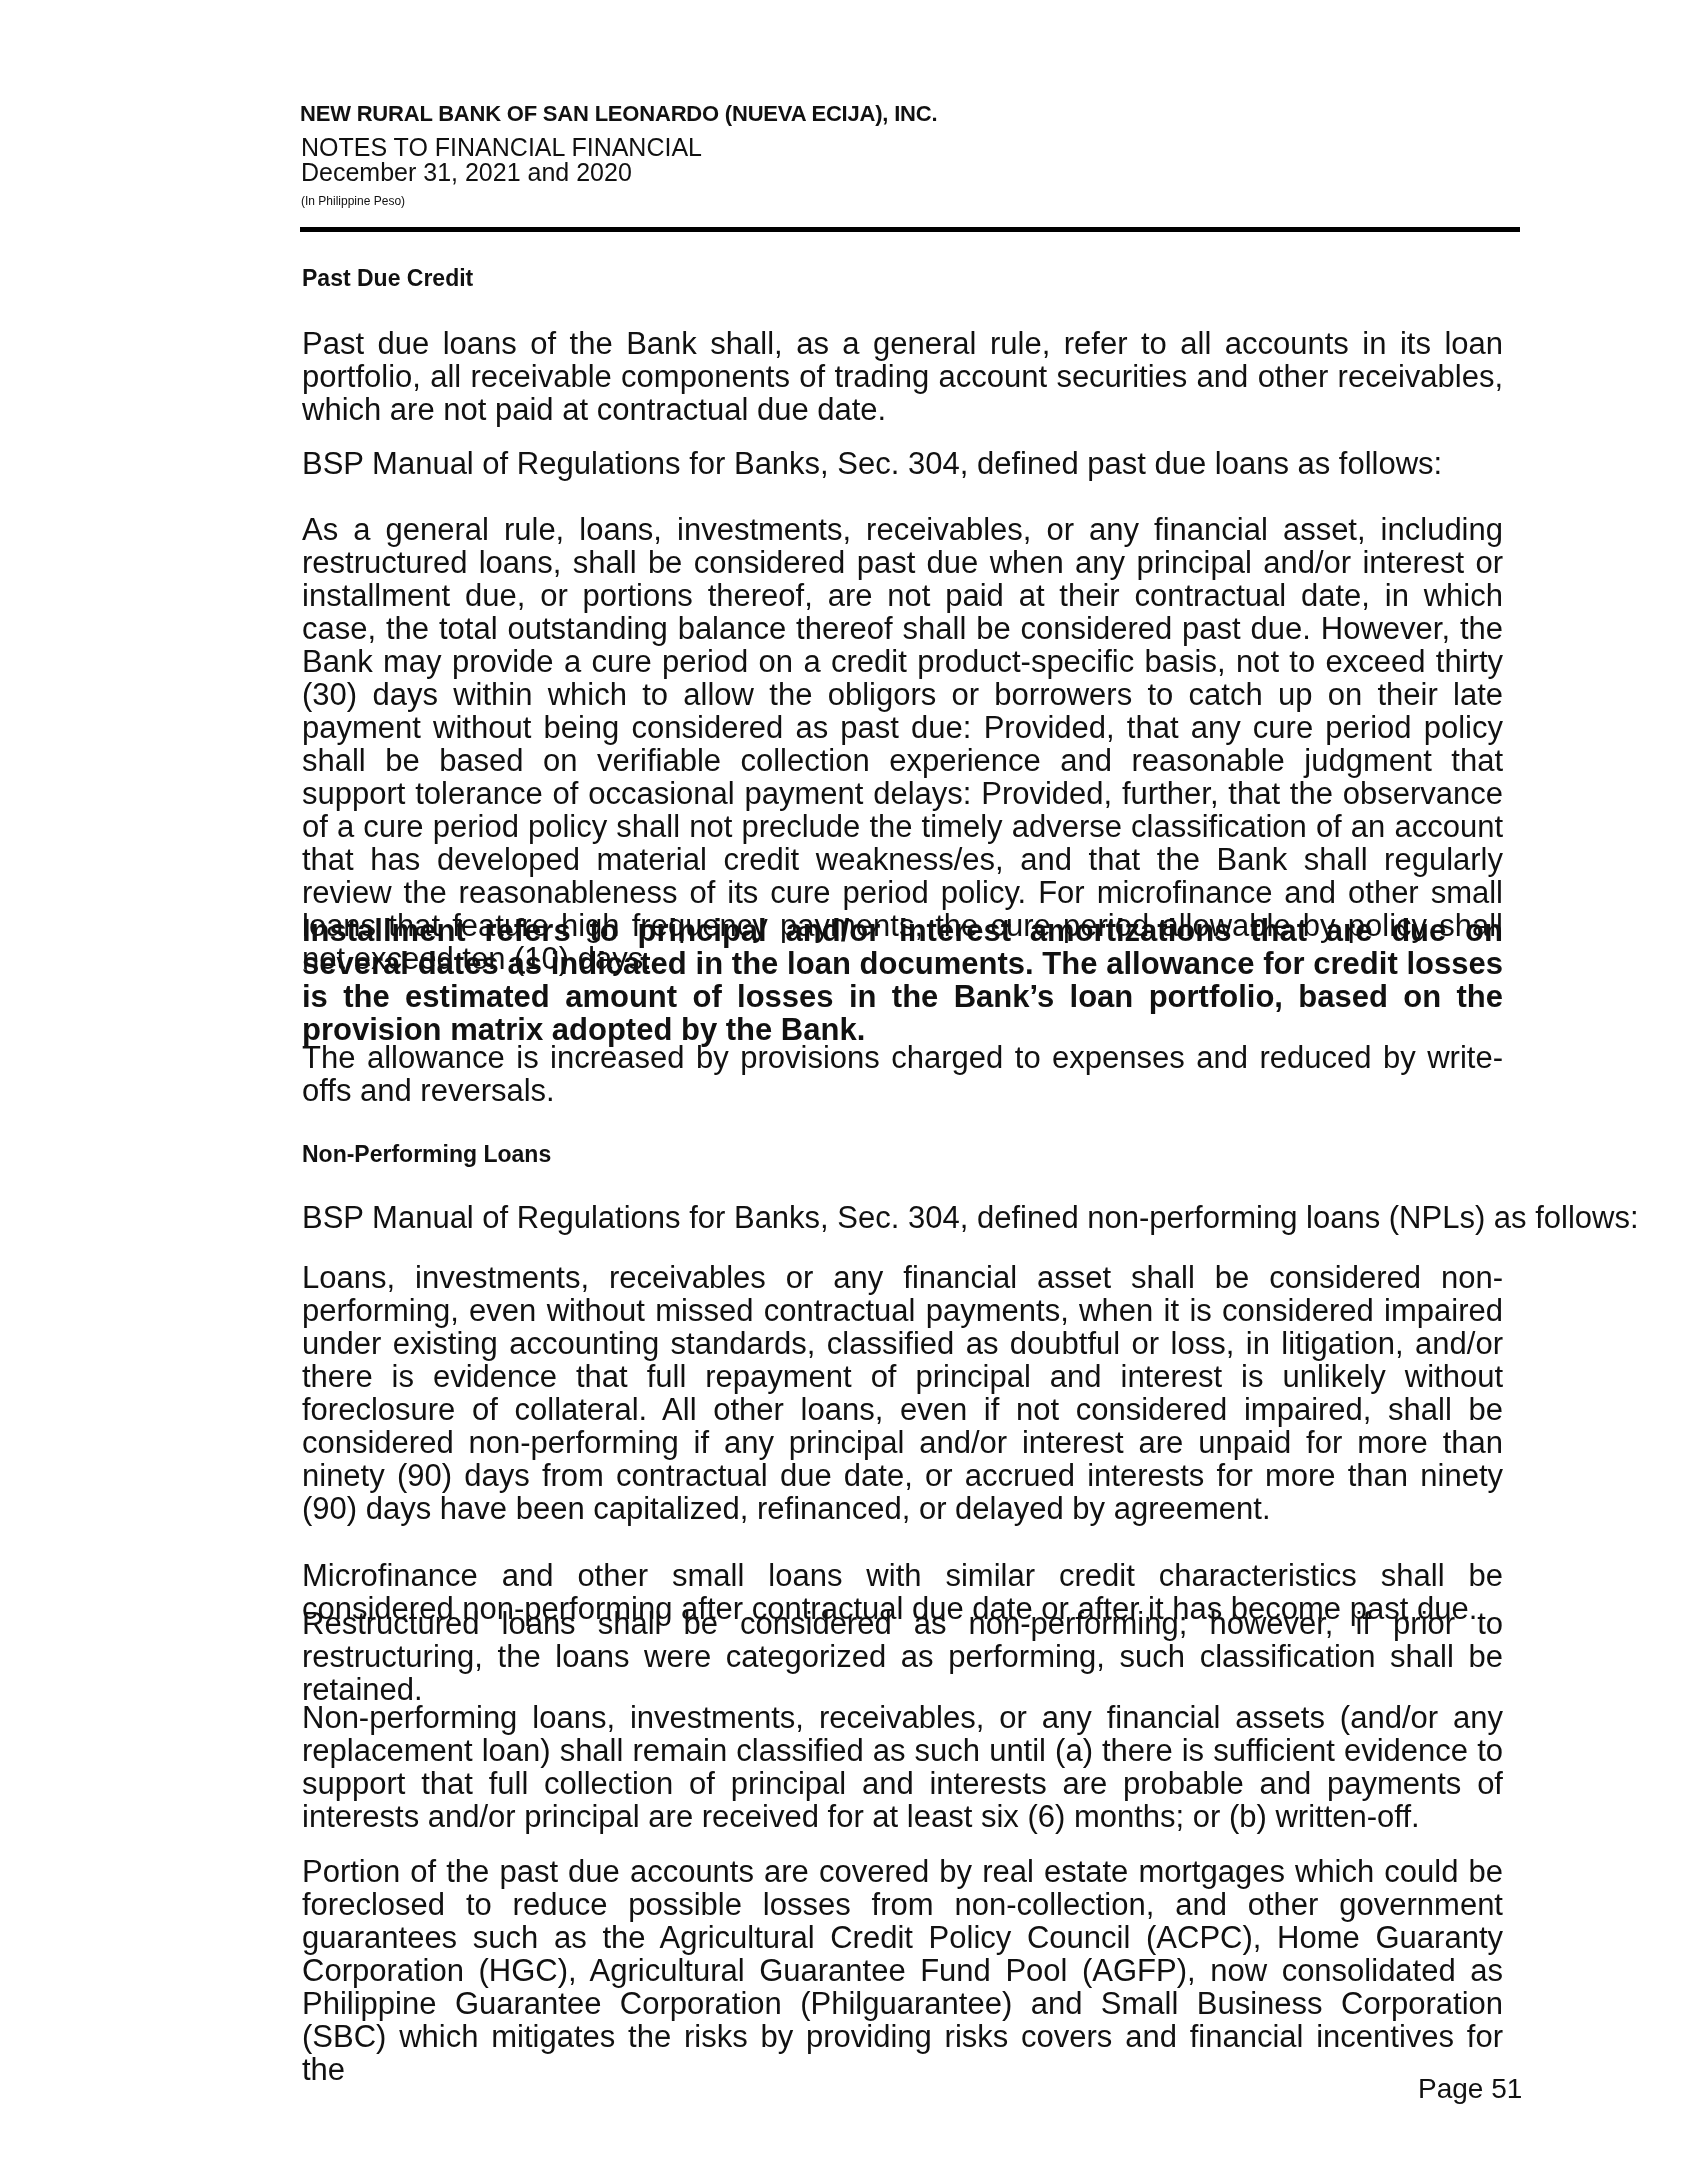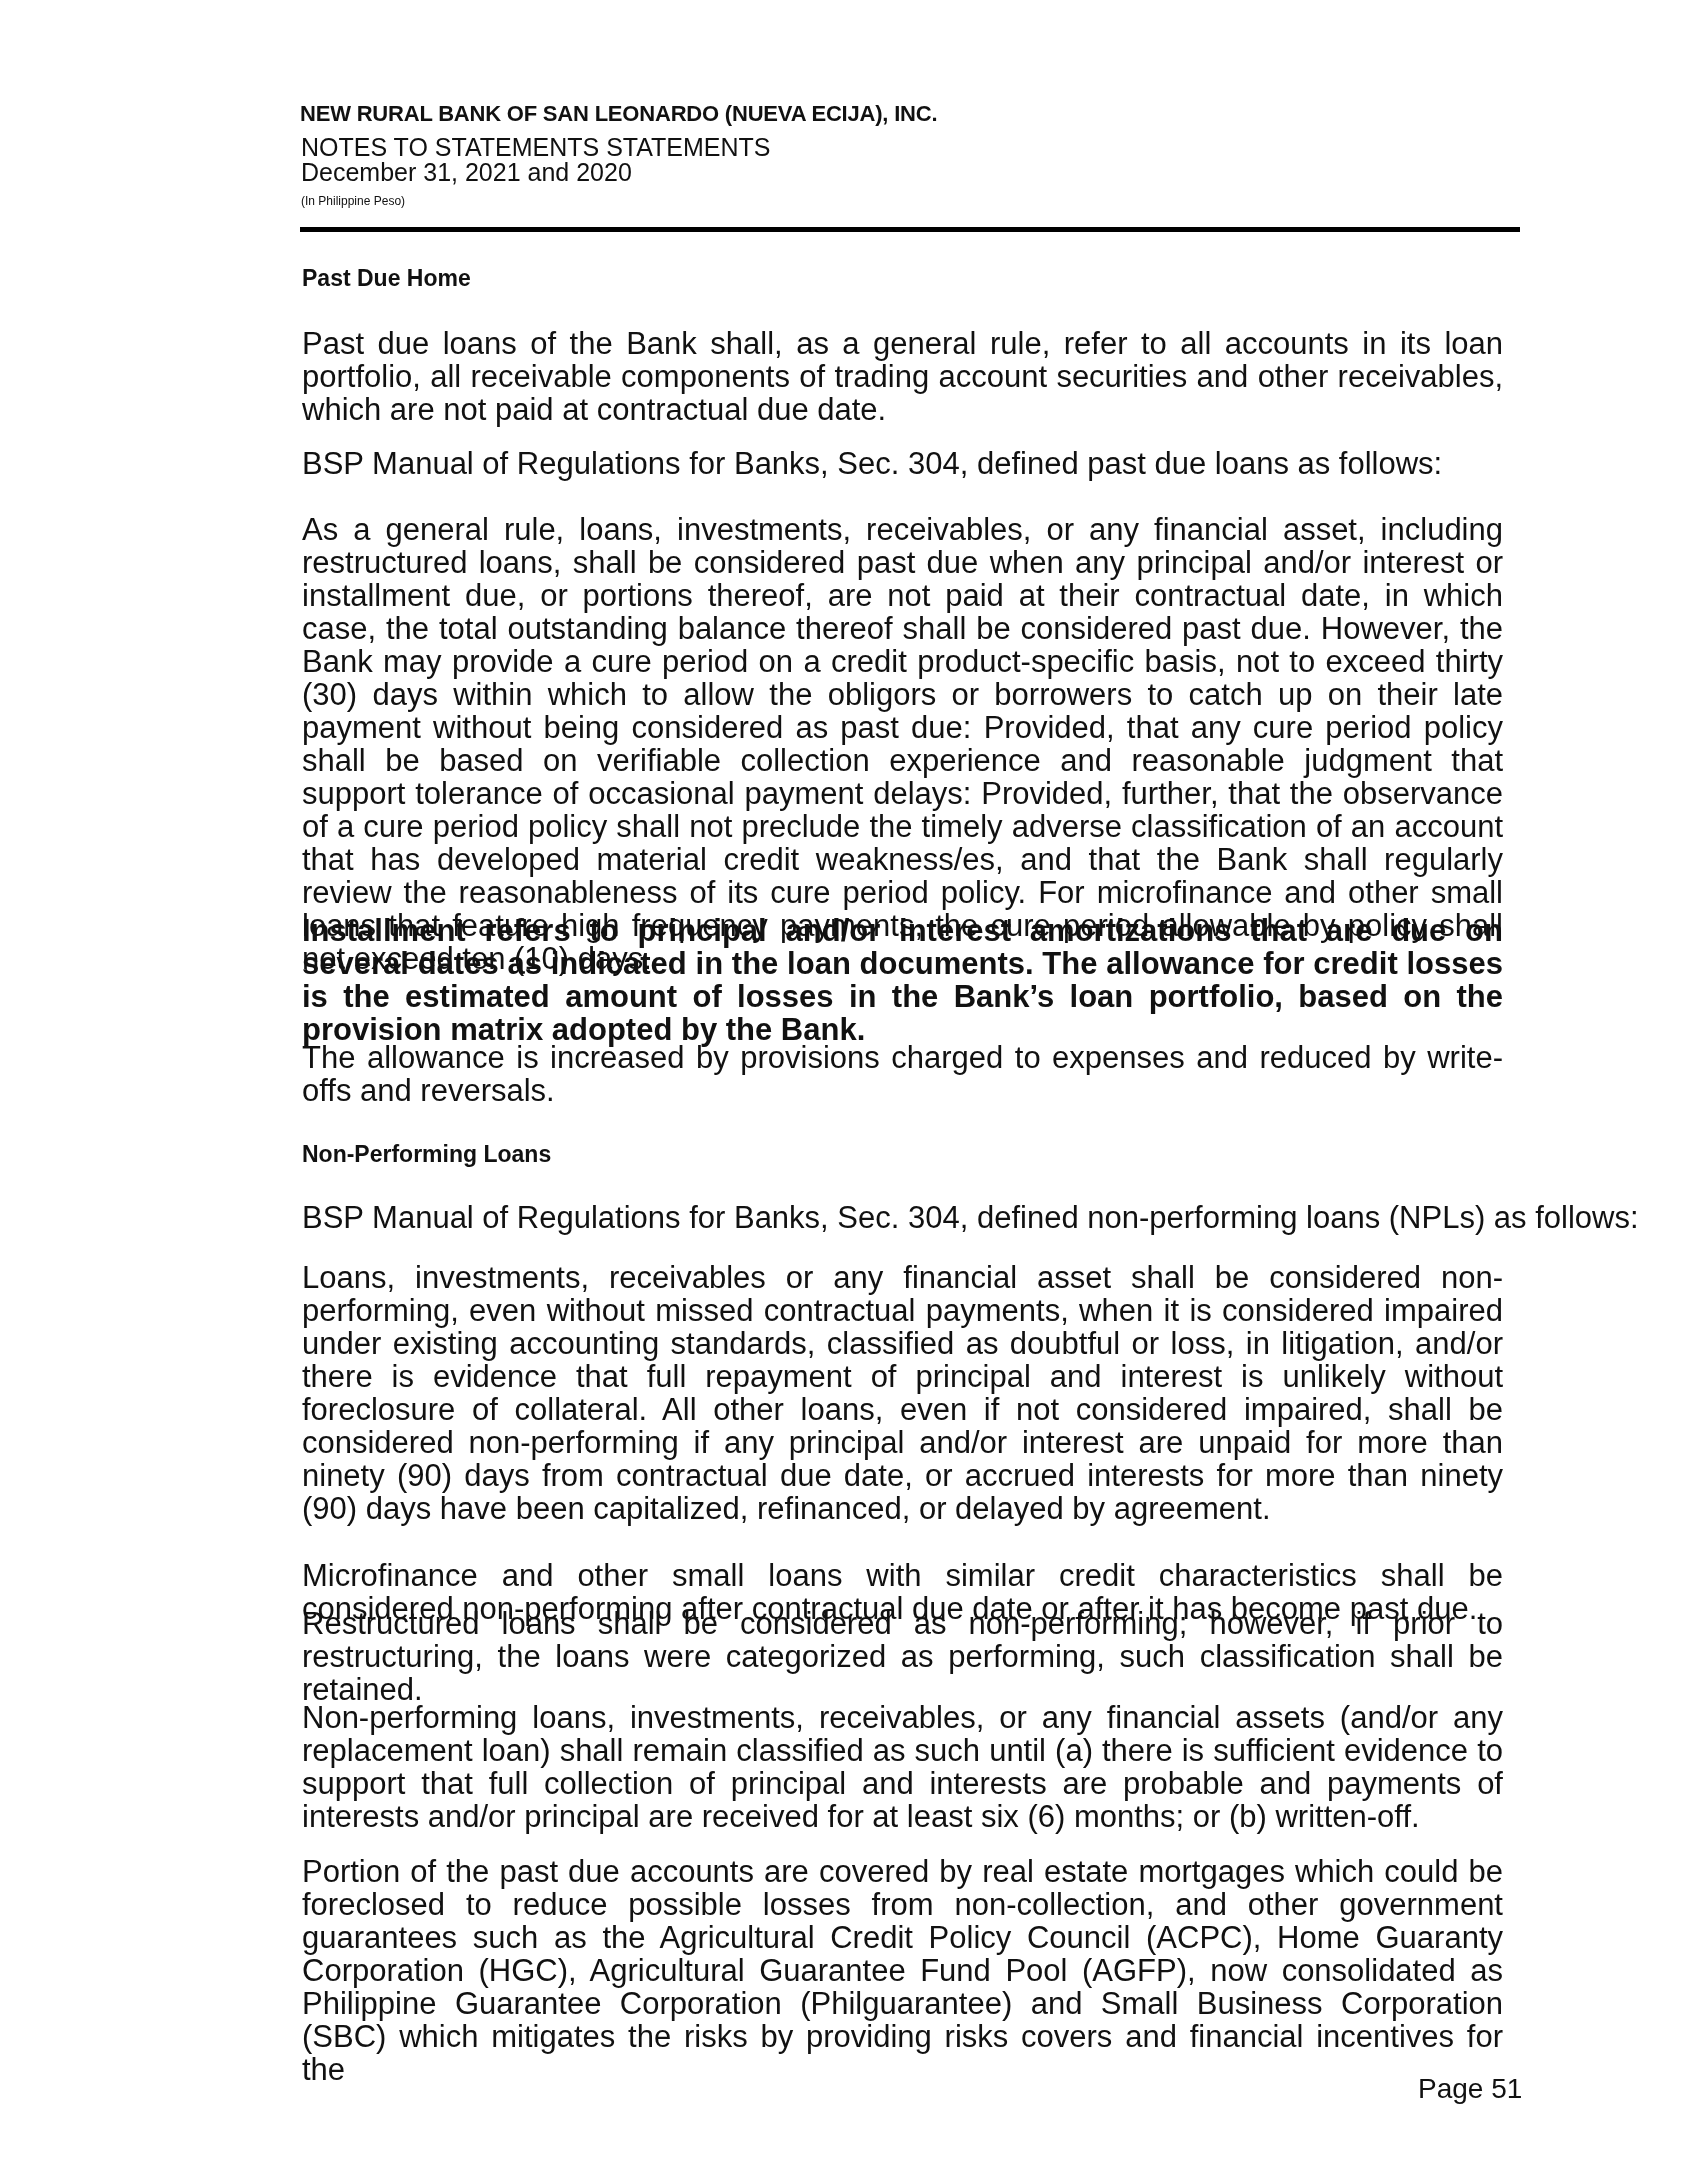--- a/index.html
+++ b/index.html
@@ -13,26 +13,26 @@
   .rule { left: 300px; top: 227px; width: 1220px; height: 5px; background: #000000; }
   .h { left: 302px; font-size: 23px; font-weight: bold; line-height: 31px; white-space: nowrap; }
   .p { left: 302px; width: 1201px; font-size: 31px; line-height: 33px; text-align: justify; text-align-last: left; }
   .p.single { white-space: nowrap; }
   .page-no { left: 1418px; top: 2075px; font-size: 28px; line-height: 28px; white-space: nowrap; }
 </style>
 </head>
 <body>
 
 <div class="abs hdr-title">NEW RURAL BANK OF SAN LEONARDO (NUEVA ECIJA), INC.</div>
-<div class="abs hdr-sub">NOTES TO STATEMENTS STATEMENTS</div>
+<div class="abs hdr-sub">NOTES TO FINANCIAL FINANCIAL</div>
 <div class="abs hdr-date">December 31, 2021 and 2020</div>
 <div class="abs hdr-unit">(In Philippine Peso)</div>
 <div class="abs rule"></div>
 
-<div class="abs h" style="top:263px;">Past Due Home</div>
+<div class="abs h" style="top:263px;">Past Due Credit</div>
 <div class="abs p" style="top:327px;">Past due loans of the Bank shall, as a general rule, refer to all accounts in its loan portfolio, all receivable components of trading account securities and other receivables, which are not paid at contractual due date.</div>
 <div class="abs p single" style="top:447px;">BSP Manual of Regulations for Banks, Sec. 304, defined past due loans as follows:</div>
 <div class="abs p" style="top:513px;">As a general rule, loans, investments, receivables, or any financial asset, including restructured loans, shall be considered past due when any principal and/or interest or installment due, or portions thereof, are not paid at their contractual date, in which case, the total outstanding balance thereof shall be considered past due. However, the Bank may provide a cure period on a credit product-specific basis, not to exceed thirty (30) days within which to allow the obligors or borrowers to catch up on their late payment without being considered as past due: Provided, that any cure period policy shall be based on verifiable collection experience and reasonable judgment that support tolerance of occasional payment delays: Provided, further, that the observance of a cure period policy shall not preclude the timely adverse classification of an account that has developed material credit weakness/es, and that the Bank shall regularly review the reasonableness of its cure period policy. For microfinance and other small loans that feature high frequency payments, the cure period allowable by policy shall not exceed ten (10) days.</div>
 <div class="abs p" style="top:914px;font-weight:bold;">Installment refers to principal and/or interest amortizations that are due on several dates as indicated in the loan documents. The allowance for credit losses is the estimated amount of losses in the Bank’s loan portfolio, based on the provision matrix adopted by the Bank.</div>
 <div class="abs p" style="top:1041px;">The allowance is increased by provisions charged to expenses and reduced by write-offs and reversals.</div>
 
 <div class="abs h" style="top:1139px;">Non-Performing Loans</div>
 <div class="abs p single" style="top:1201px;">BSP Manual of Regulations for Banks, Sec. 304, defined non-performing loans (NPLs) as follows:</div>
 <div class="abs p" style="top:1261px;">Loans, investments, receivables or any financial asset shall be considered non-performing, even without missed contractual payments, when it is considered impaired under existing accounting standards, classified as doubtful or loss, in litigation, and/or there is evidence that full repayment of principal and interest is unlikely without foreclosure of collateral. All other loans, even if not considered impaired, shall be considered non-performing if any principal and/or interest are unpaid for more than ninety (90) days from contractual due date, or accrued interests for more than ninety (90) days have been capitalized, refinanced, or delayed by agreement.</div>
 <div class="abs p" style="top:1513px;margin-top:46px;">Microfinance and other small loans with similar credit characteristics shall be considered non-performing after contractual due date or after it has become past due.</div>

